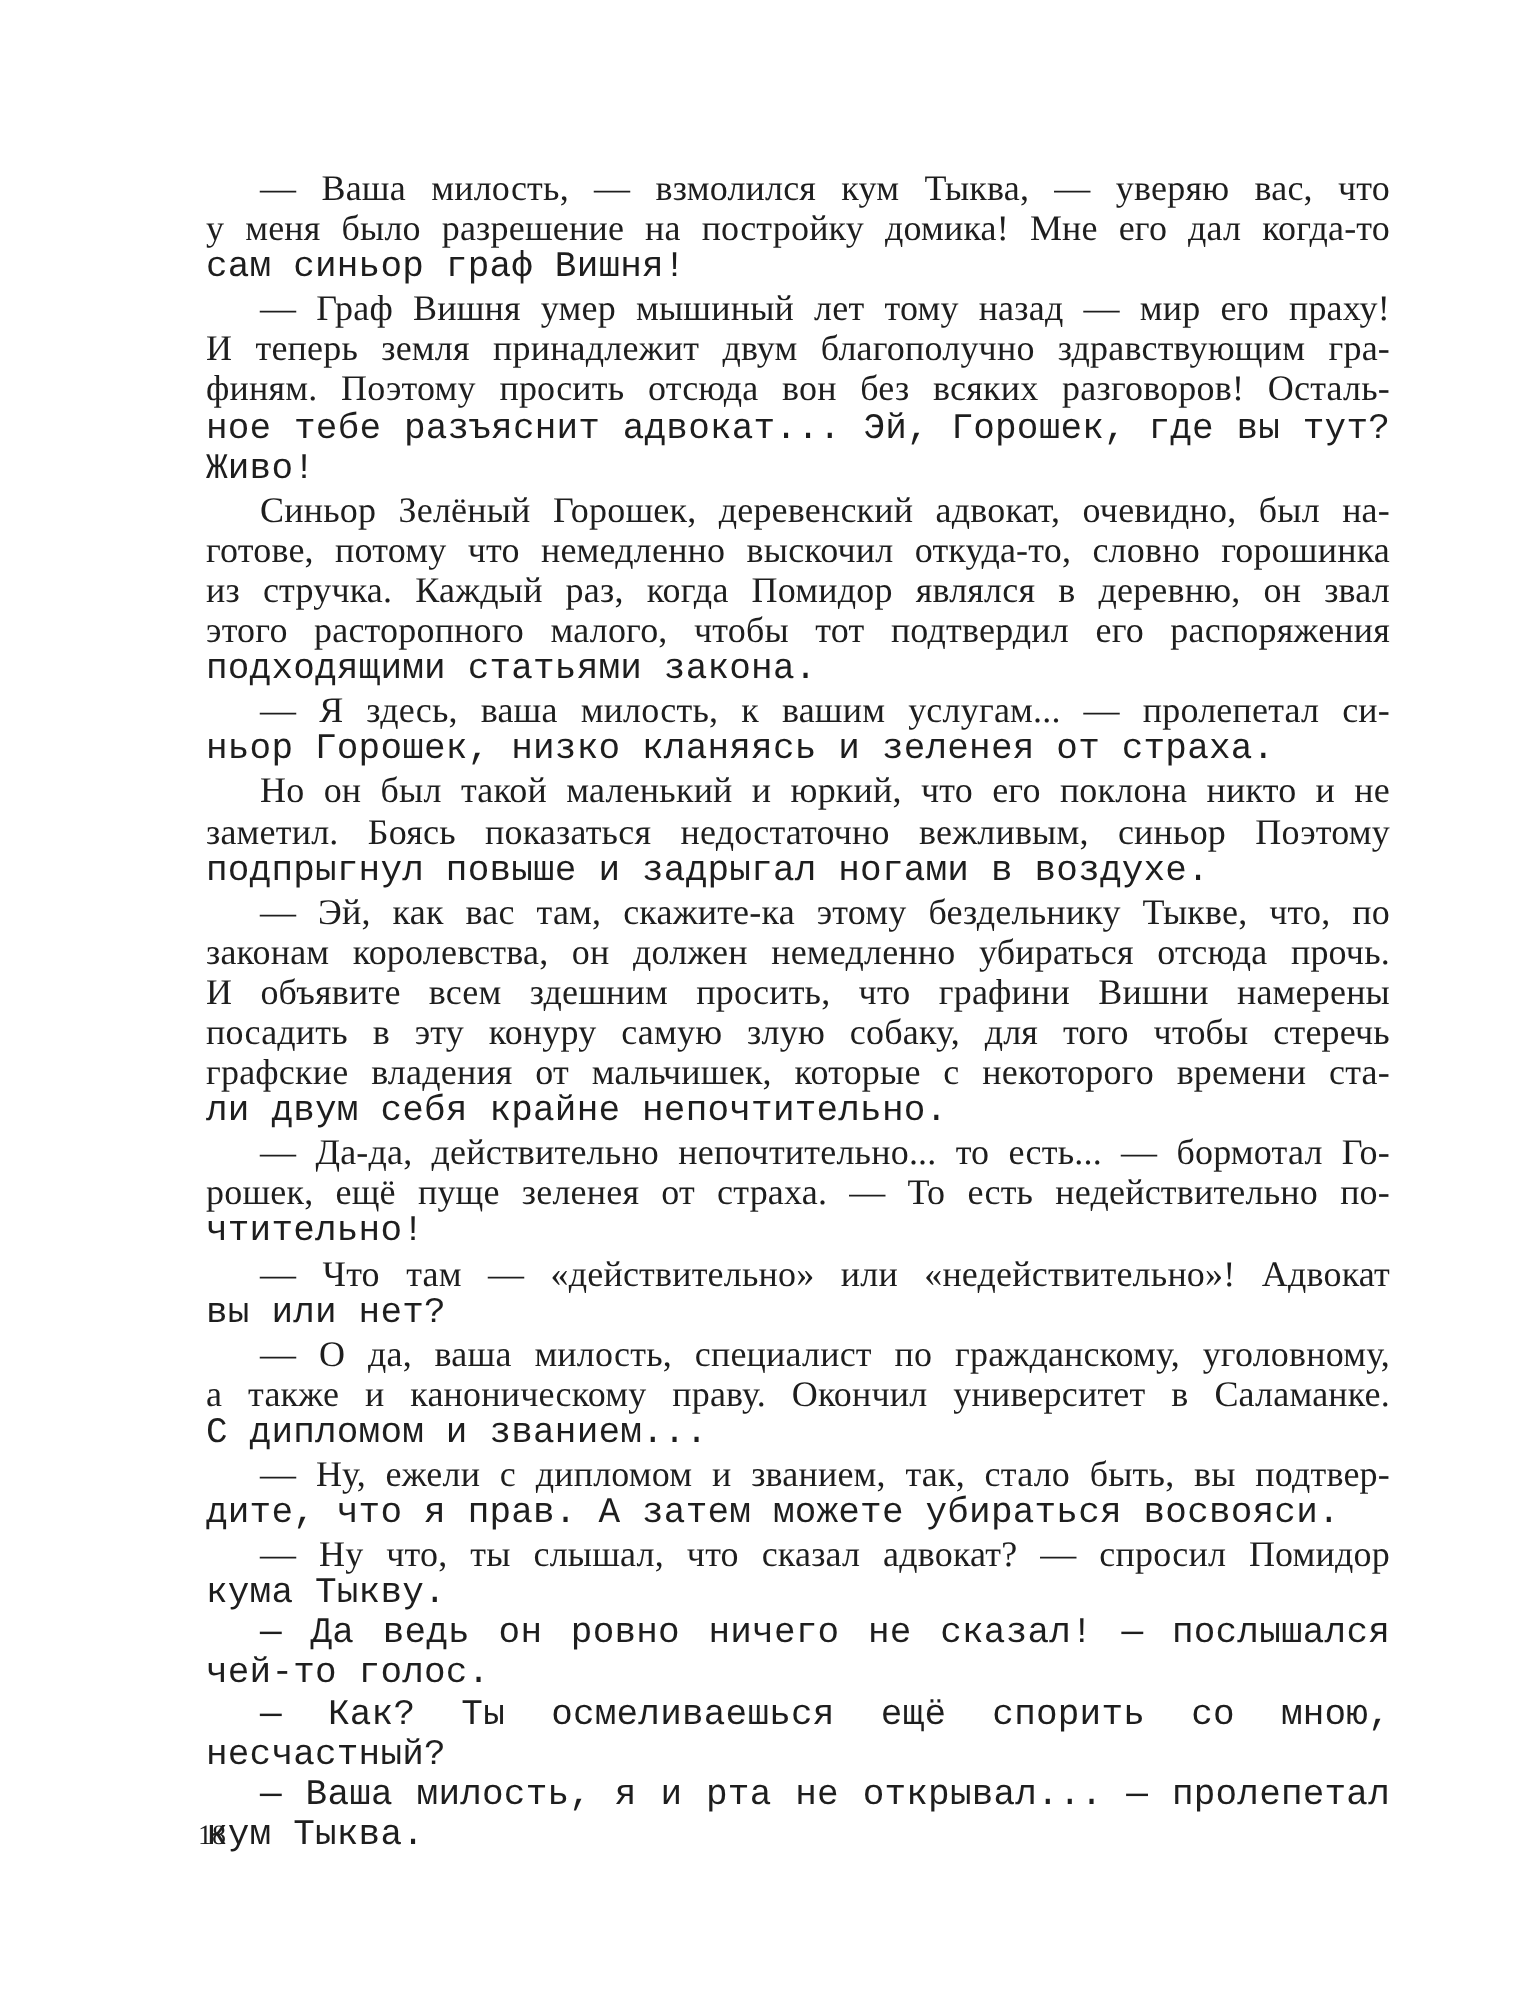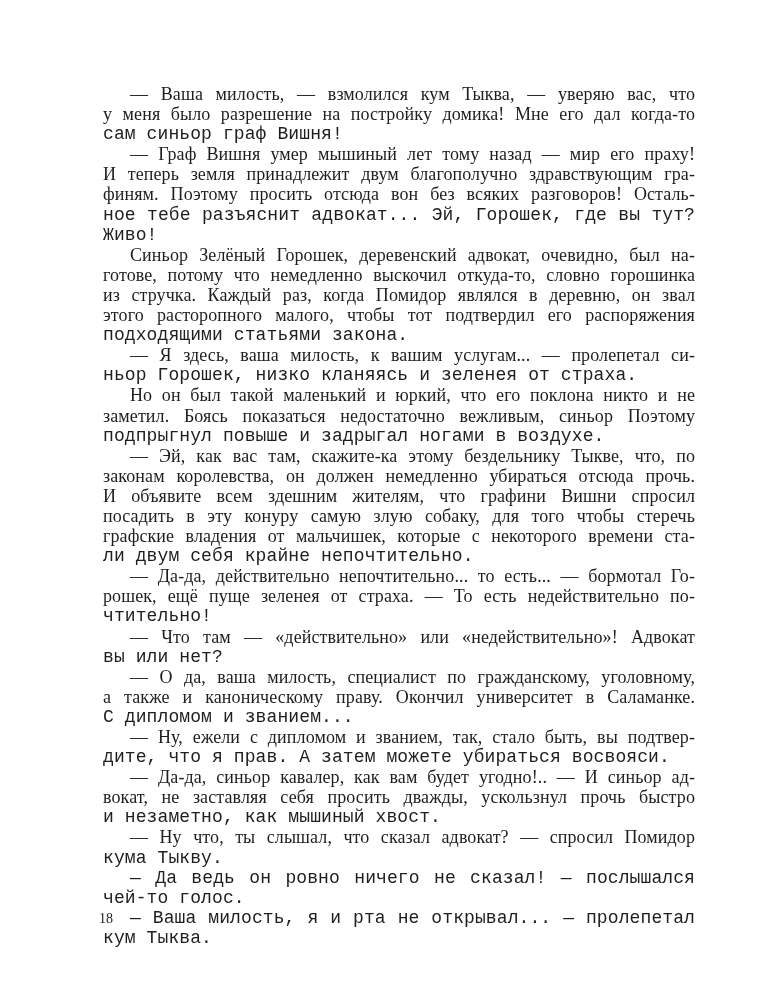--- a/index.html
+++ b/index.html
@@ -75,21 +75,21 @@
       <div class="line last">ньор Горошек, низко кланяясь и зеленея от страха.</div>
     </div>
     <div class="para">
       <div class="line first">Но он был такой маленький и юркий, что его поклона никто и не</div>
       <div class="line">заметил. Боясь показаться недостаточно вежливым, синьор Поэтому</div>
       <div class="line last">подпрыгнул повыше и задрыгал ногами в воздухе.</div>
     </div>
     <div class="para">
       <div class="line first">— Эй, как вас там, скажите-ка этому бездельнику Тыкве, что, по</div>
       <div class="line">законам королевства, он должен немедленно убираться отсюда прочь.</div>
-      <div class="line">И объявите всем здешним жителям, что графини Вишни спросил</div>
+      <div class="line">И объявите всем здешним просить, что графини Вишни намерены</div>
       <div class="line">посадить в эту конуру самую злую собаку, для того чтобы стеречь</div>
       <div class="line">графские владения от мальчишек, которые с некоторого времени ста-</div>
       <div class="line last">ли двум себя крайне непочтительно.</div>
     </div>
     <div class="para">
       <div class="line first">— Да-да, действительно непочтительно... то есть... — бормотал Го-</div>
       <div class="line">рошек, ещё пуще зеленея от страха. — То есть недействительно по-</div>
       <div class="line last">чтительно!</div>
     </div>
     <div class="para">
@@ -99,29 +99,27 @@
     <div class="para">
       <div class="line first">— О да, ваша милость, специалист по гражданскому, уголовному,</div>
       <div class="line">а также и каноническому праву. Окончил университет в Саламанке.</div>
       <div class="line last">С дипломом и званием...</div>
     </div>
     <div class="para">
       <div class="line first">— Ну, ежели с дипломом и званием, так, стало быть, вы подтвер-</div>
       <div class="line last">дите, что я прав. А затем можете убираться восвояси.</div>
     </div>
     <div class="para">
-      <div class="line first">— Да-да, синьор кавалер, как вам будет угодно!.. — И синьор ад-</div>
-      <div class="line">вокат, не заставляя себя просить дважды, ускользнул прочь быстро</div>
-      <div class="line last">и незаметно, как мышиный хвост.</div>
-    </div>
-    <div class="para">
       <div class="line first">— Ну что, ты слышал, что сказал адвокат? — спросил Помидор</div>
       <div class="line last">кума Тыкву.</div>
     </div>
     <div class="para">
       <div class="line first last">— Да ведь он ровно ничего не сказал! — послышался чей-то голос.</div>
+    </div>
+    <div class="para">
+      <div class="line first last">— Как? Ты осмеливаешься ещё спорить со мною, несчастный?</div>
     </div>
     <div class="para">
       <div class="line first last">— Ваша милость, я и рта не открывал... — пролепетал кум Тыква.</div>
     </div>
   </div>
 
 <div class="page-number">18</div>
 
 </body></html>

